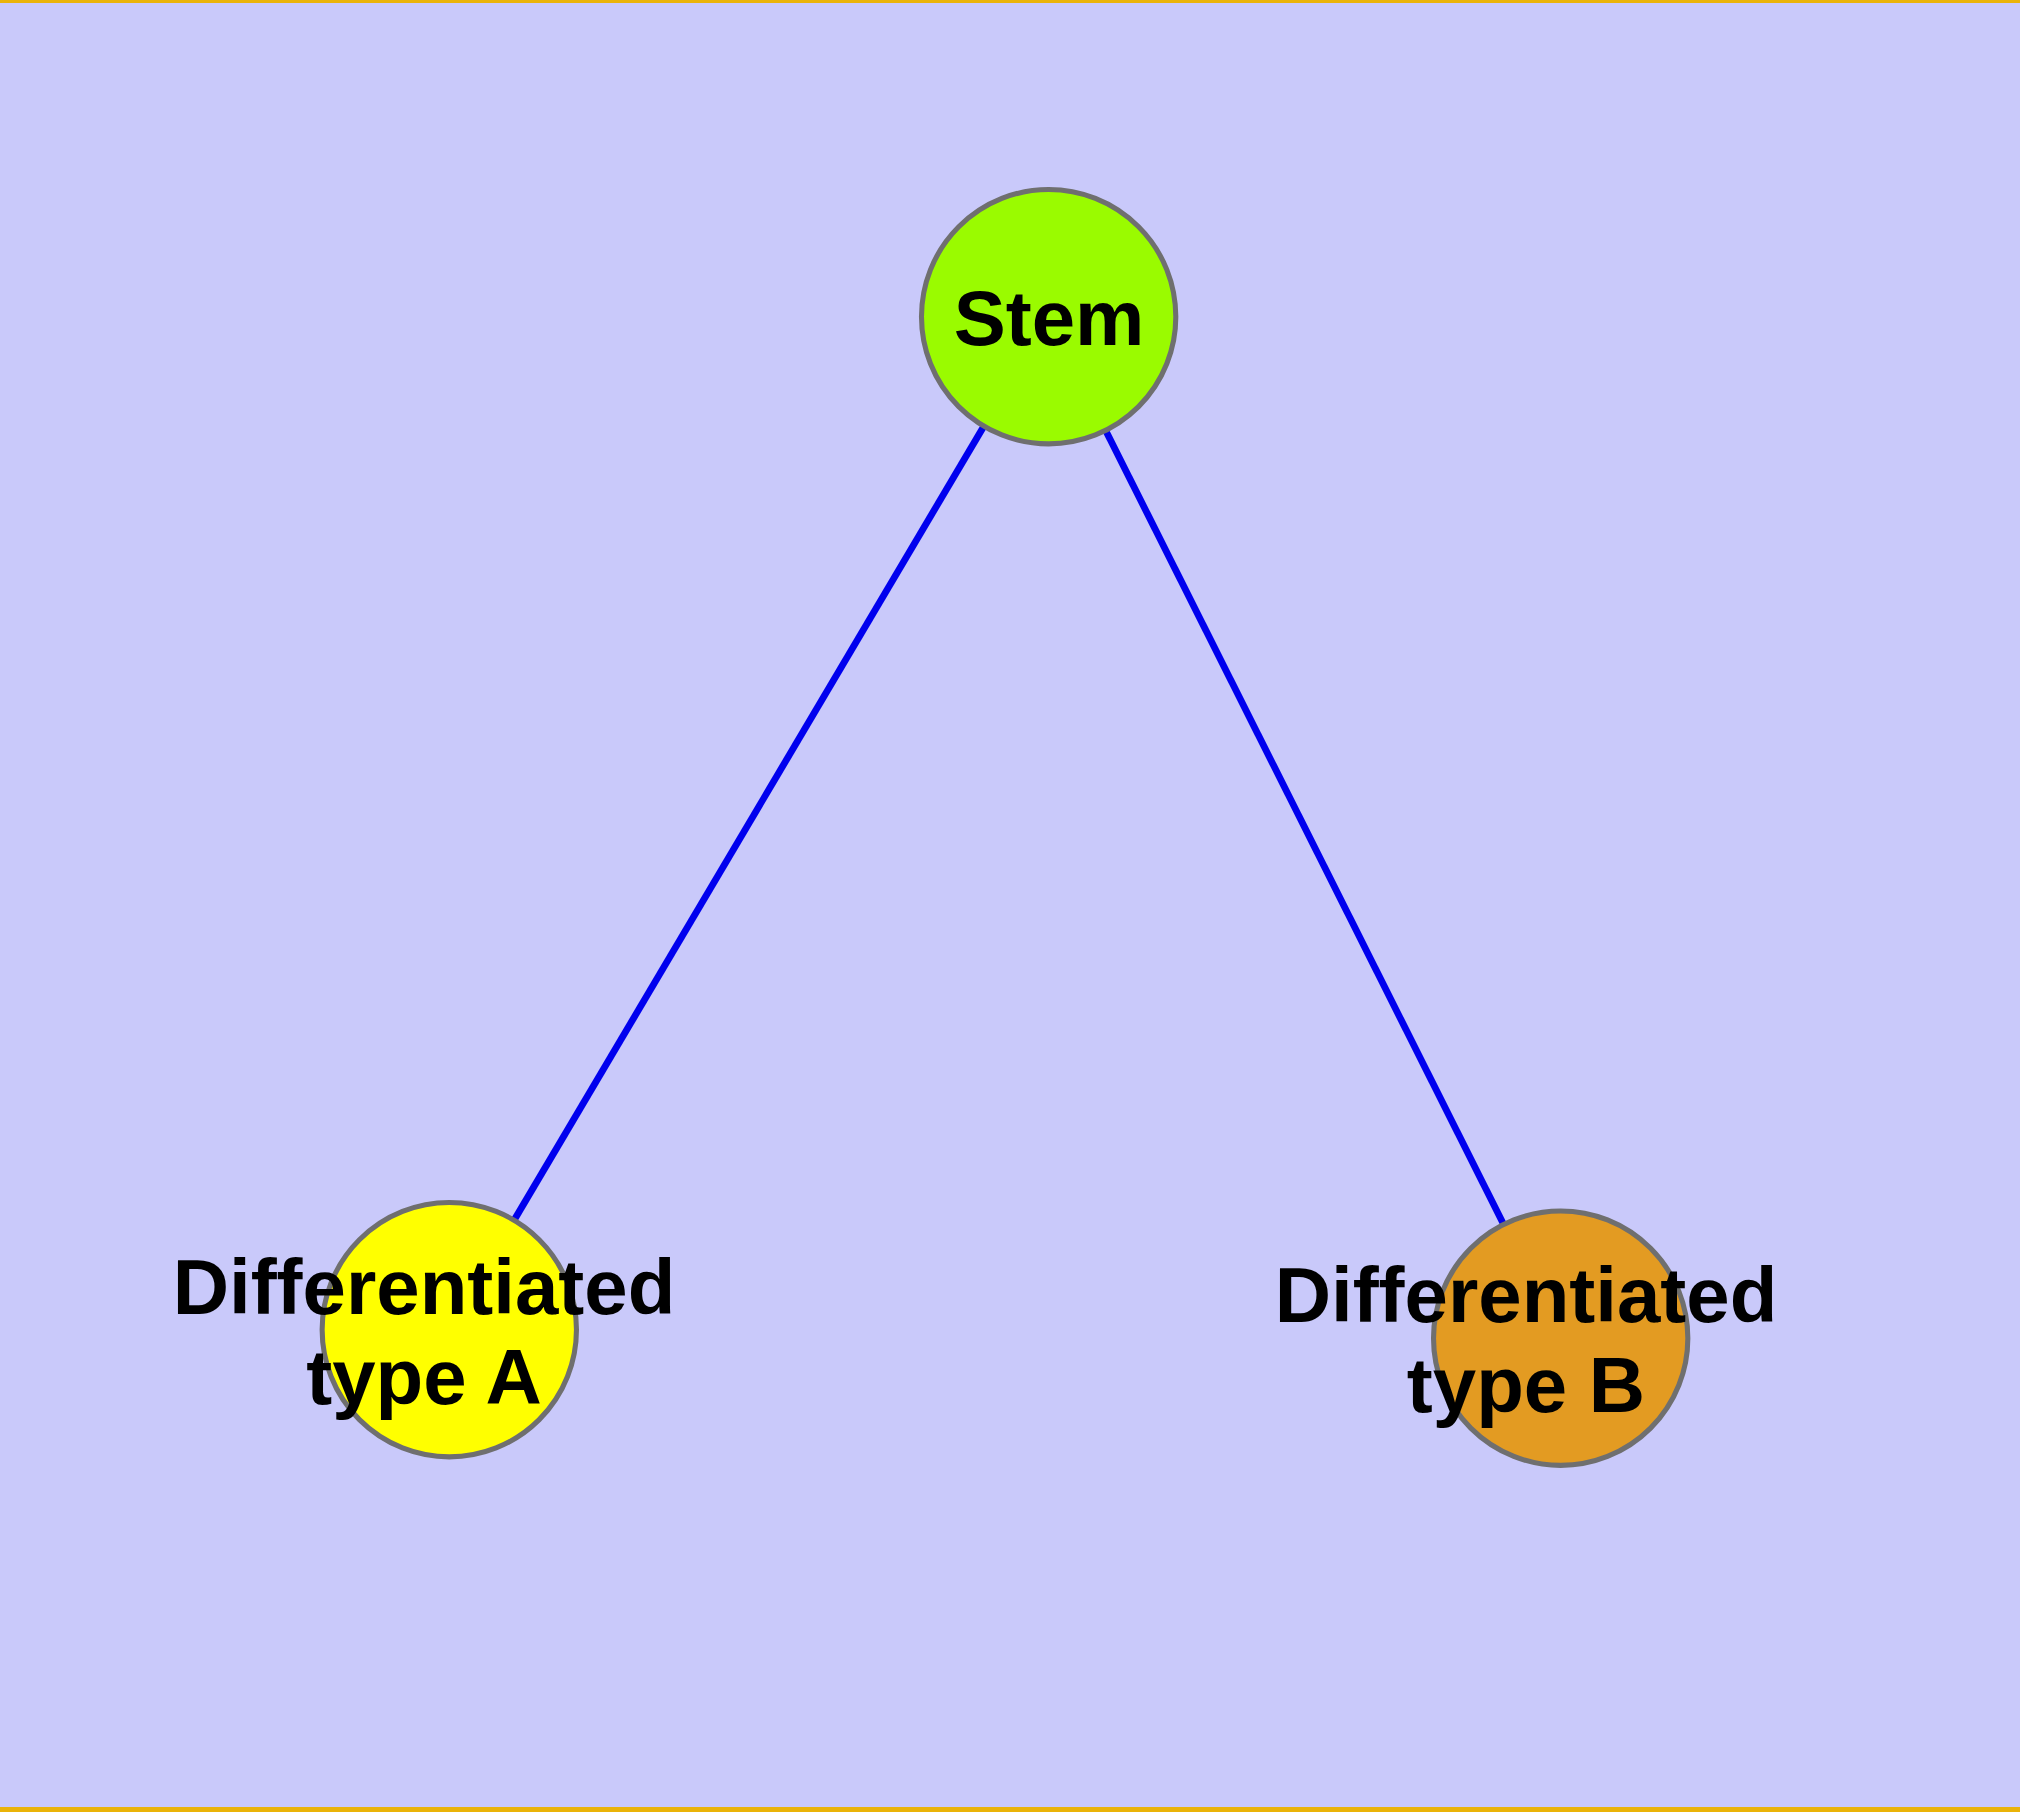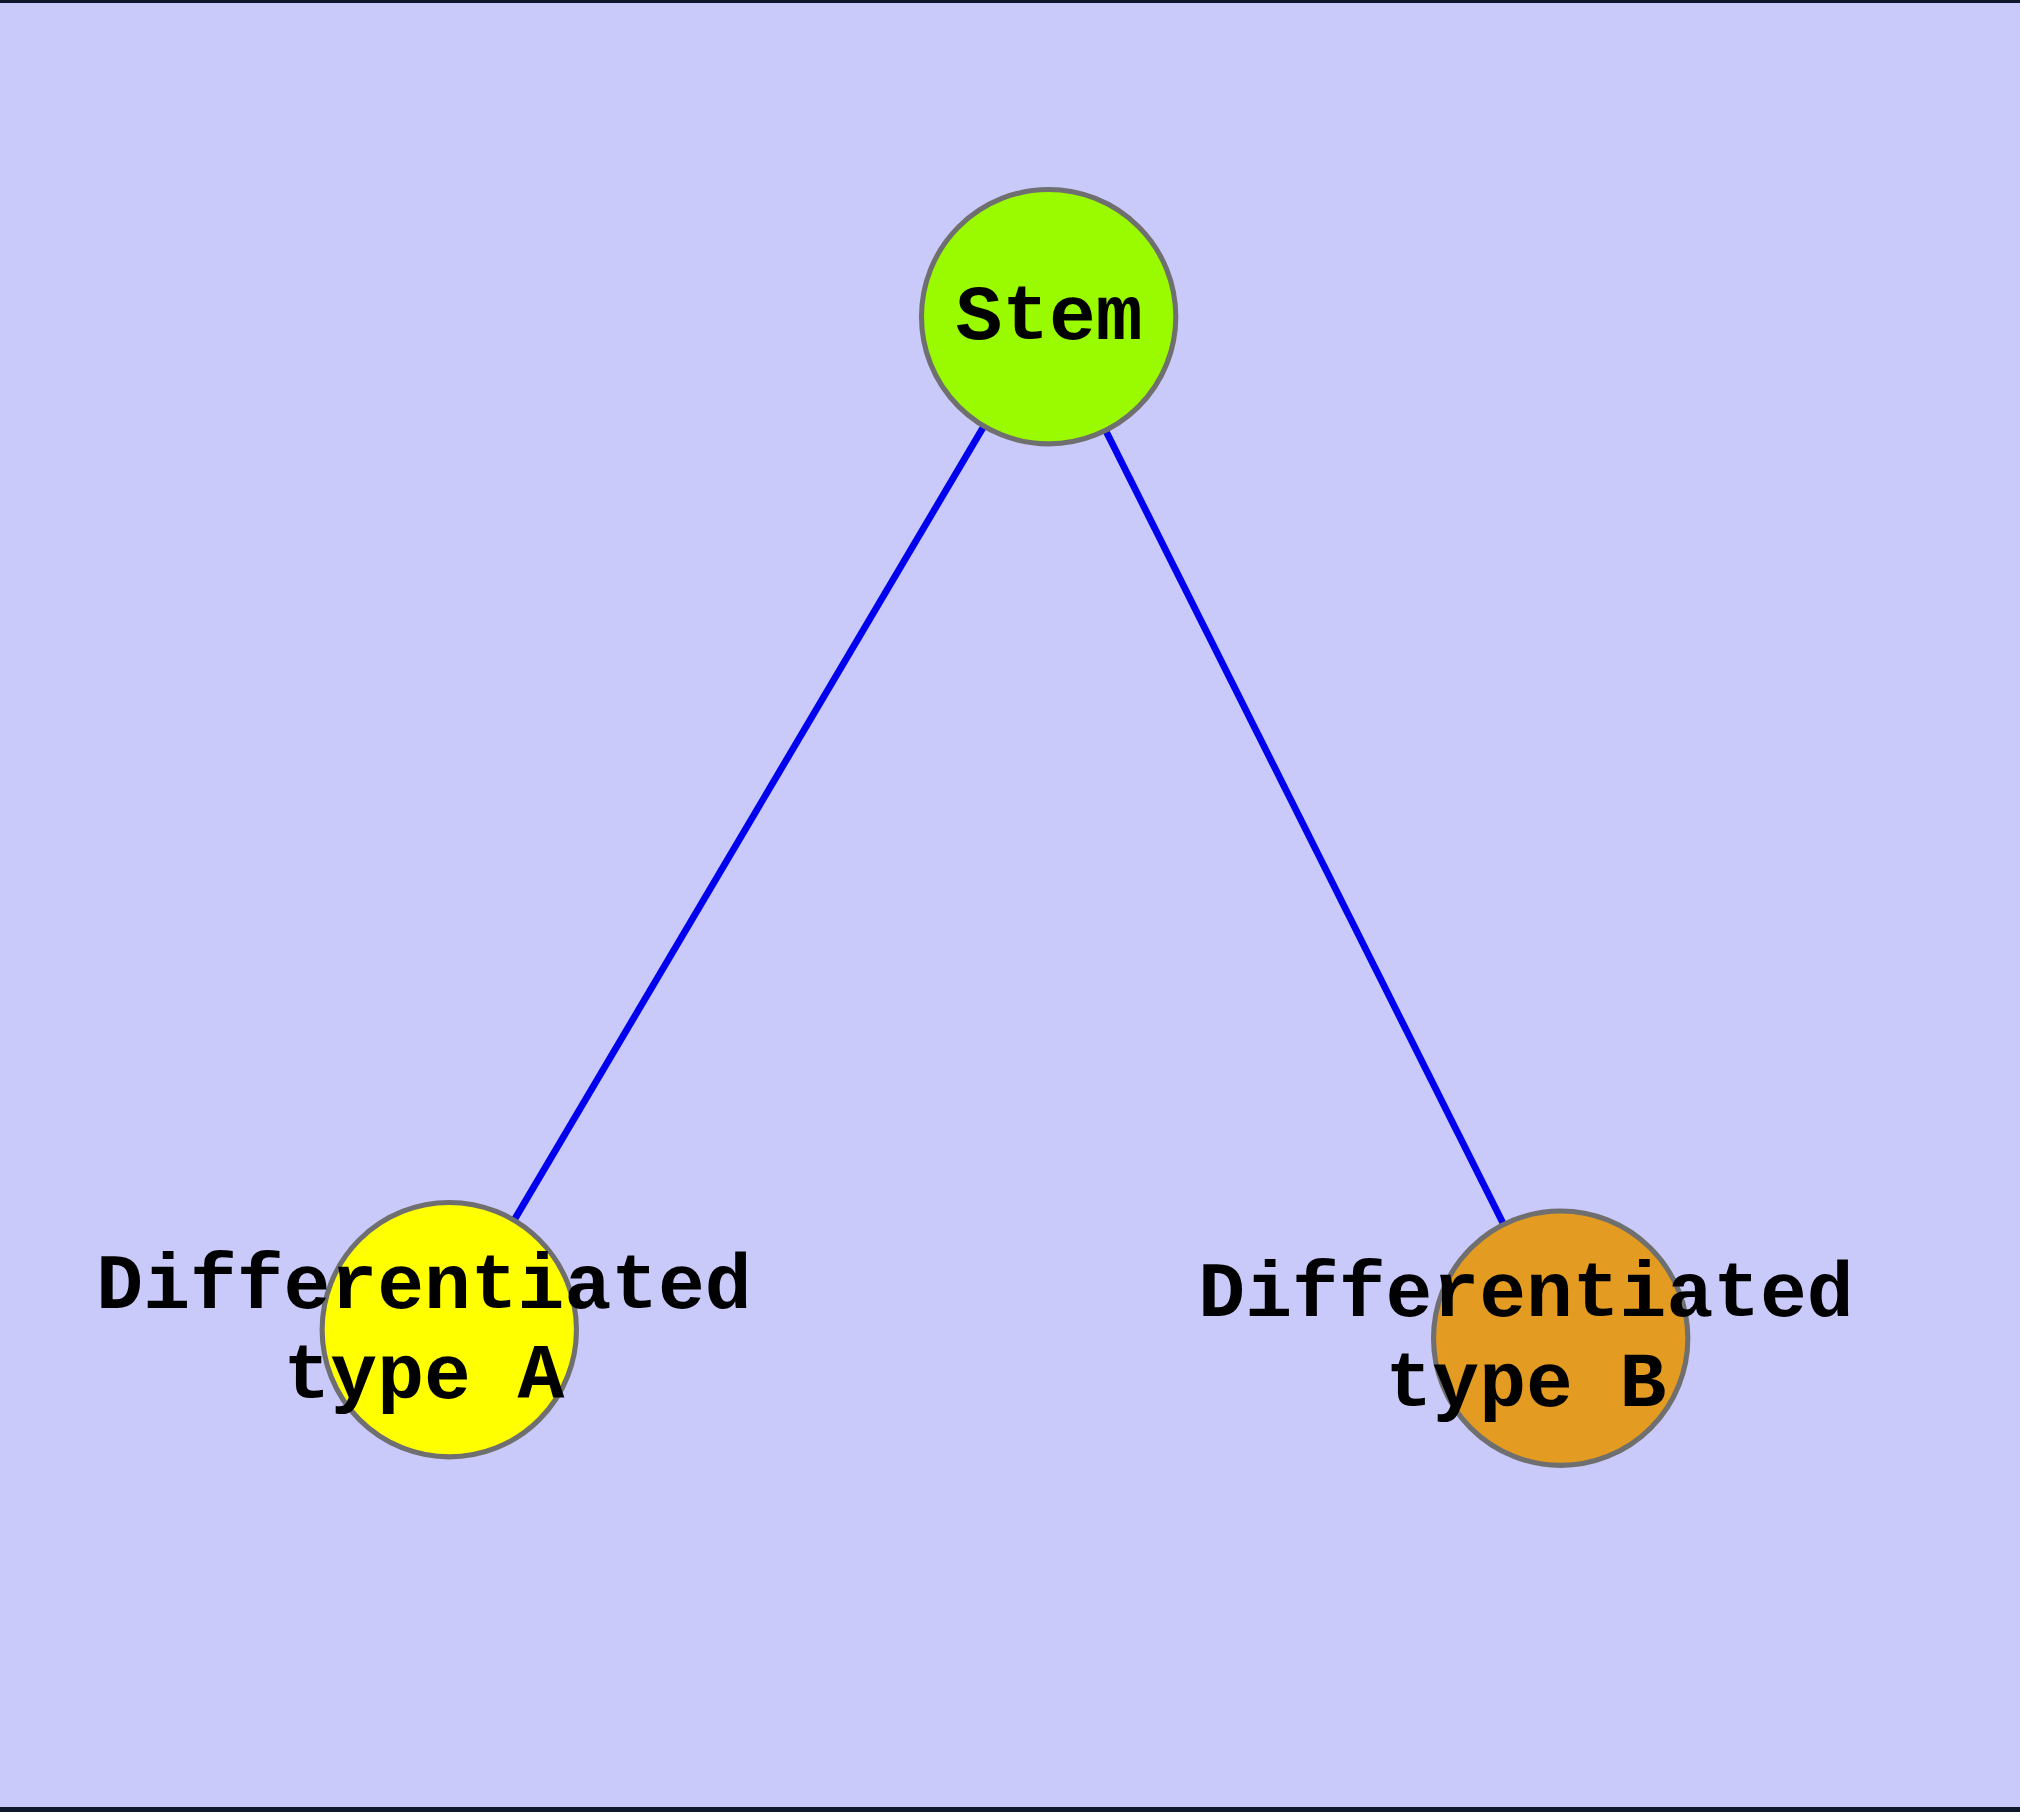--- a/index.html
+++ b/index.html
@@ -8,22 +8,21 @@
     background: #ffffff;
     width: 2021px;
     height: 1812px;
     overflow: hidden;
     font-family: "Liberation Sans", sans-serif;
   }
   .canvas-wrap {
     position: relative;
     width: 2021px;
     height: 1812px;
-    background: #0f172a;
-    font-family: Liberation Mono, monospace;
+    background: #eab308;
   }
   .graph-canvas {
     position: absolute;
     left: 0;
     top: 2.5px;
     width: 2021px;
     height: 1804px;
     background: #C9C9FA;
   }
   svg.edge-node-layer {

